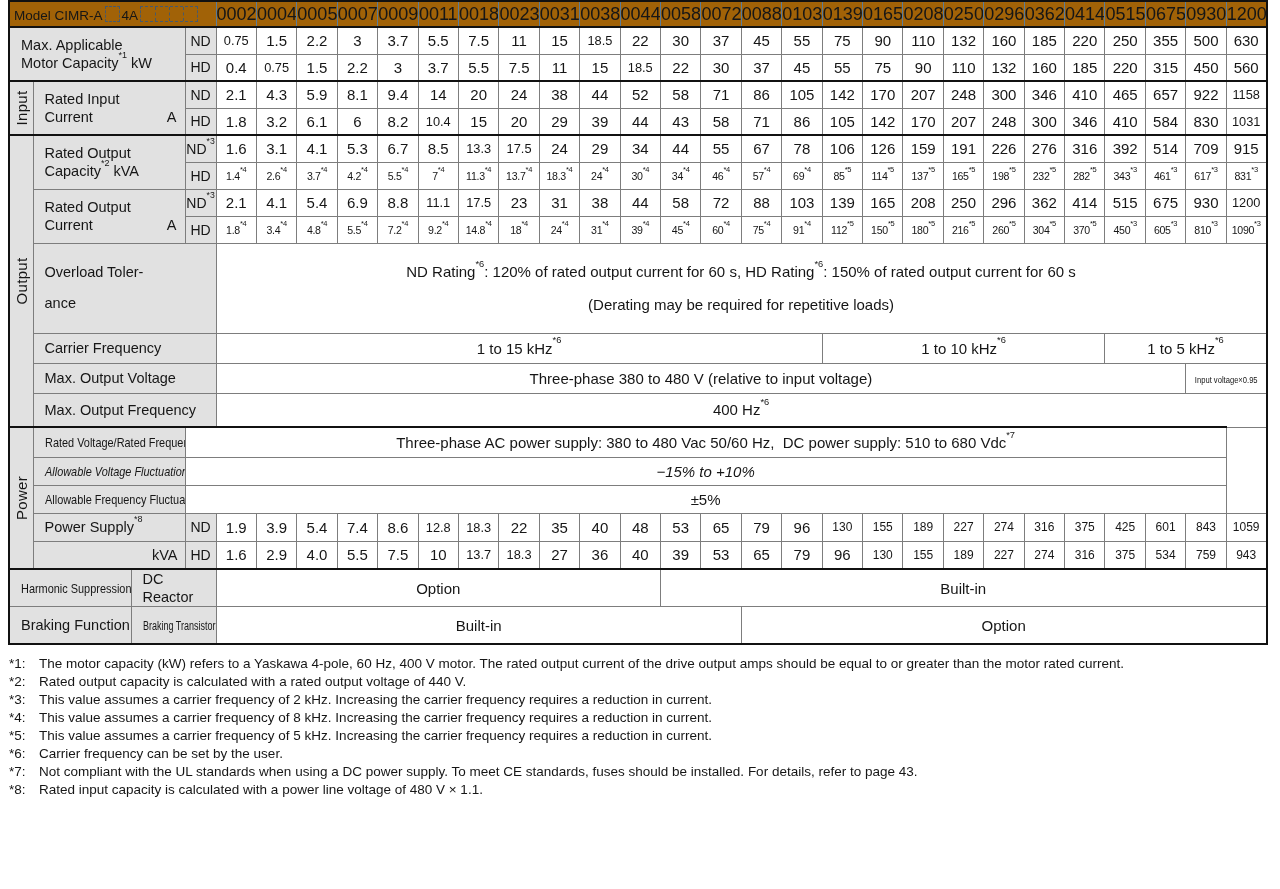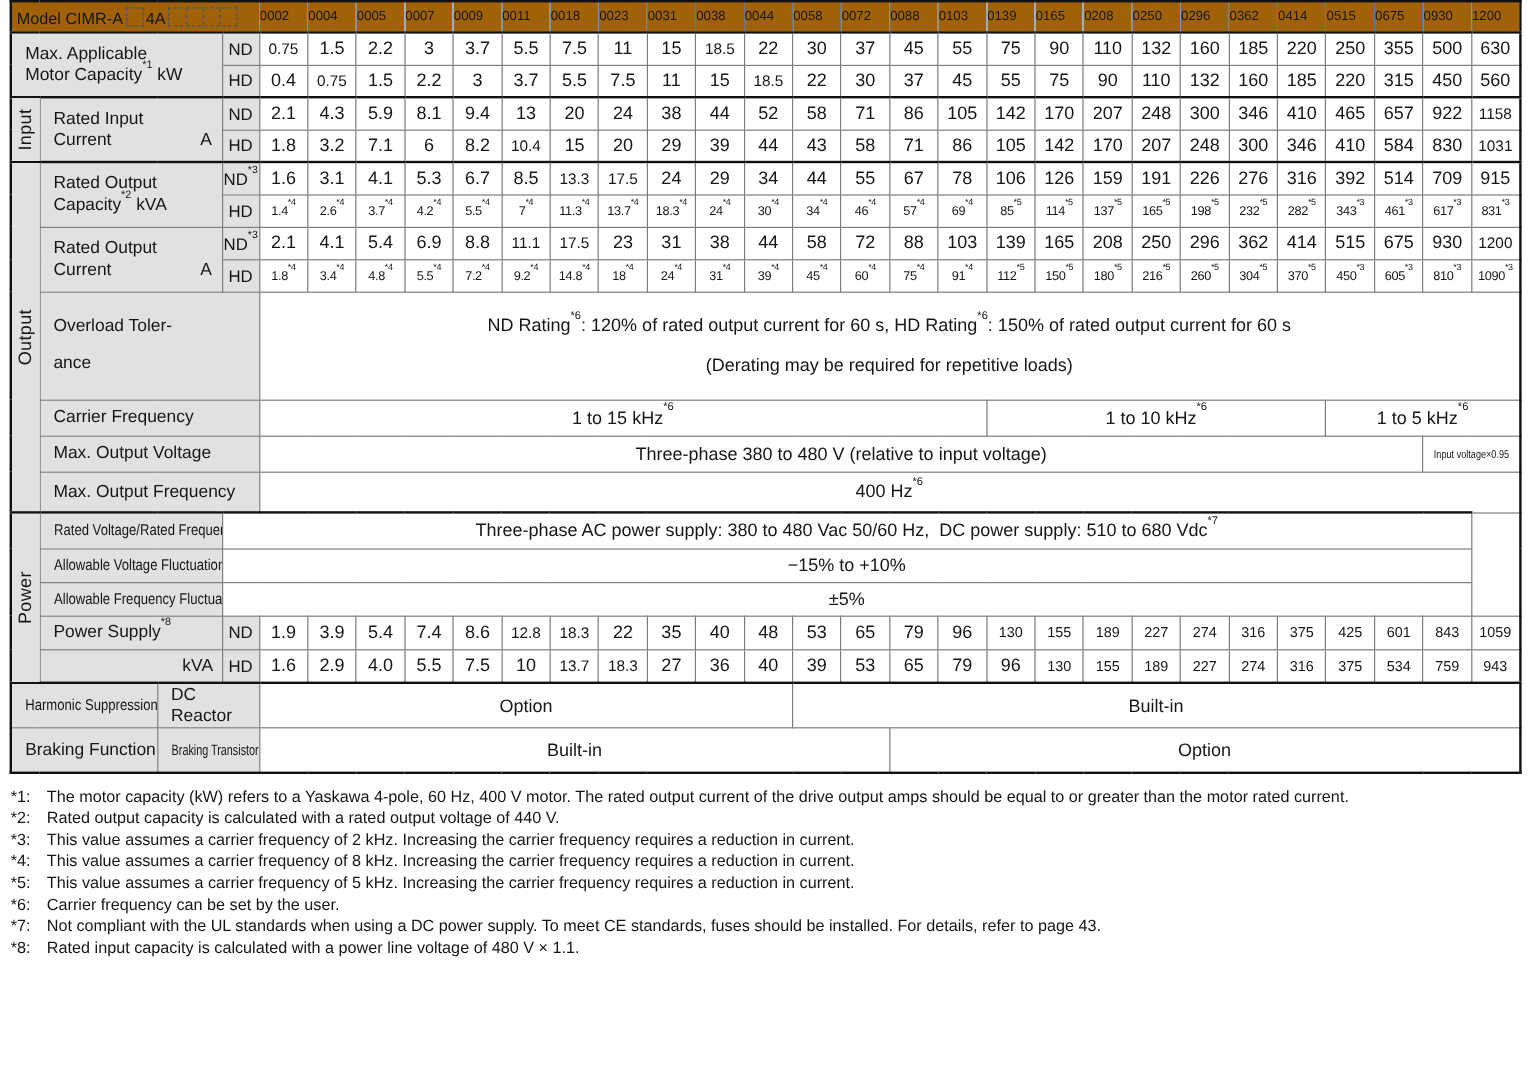--- a/index.html
+++ b/index.html
@@ -8,21 +8,21 @@
   .hdr{display:flex;justify-content:space-between;align-items:flex-end;padding:3px 14px 2px 9px;height:26px;}
   .title{font-size:23px;letter-spacing:.2px;}
   .legend{font-size:13.5px;padding-bottom:1px;}
   table{border-collapse:collapse;table-layout:fixed;width:1258px;margin-left:8px;border:2px solid #111;}
   td{border:1px solid #7d7d7d;padding:0;overflow:hidden;vertical-align:middle;}
   tr.bt td{border-top:2px solid #111;}
   td.dstart{border-left:1.5px solid #333;}
   sup{font-size:62%;line-height:0;position:relative;top:-0.45em;}
   .blue{background:#a16207;border-color:#5b7c99;}
   .mlabel{font-size:13.5px;padding-left:4px;white-space:nowrap;}
-  .mnum{font-size:11px;}
+  .mnum{font-size:18px;text-align:center;}
   .dbox{display:inline-block;width:13px;height:14px;border:1px dashed #47596b;margin:0 2px -2px 2px;}
   .dbox.wide{width:56px;position:relative;}
   .dbox.wide i{position:absolute;top:0;bottom:0;border-left:1px dashed #47596b;}
   .dbox.wide i:nth-child(1){left:14px}.dbox.wide i:nth-child(2){left:28px}.dbox.wide i:nth-child(3){left:42px}
   .lbl{background:#e1e1e1;text-align:left;font-size:14.5px;padding-left:11px;line-height:1.25;}
   .duty{background:#e1e1e1;text-align:center;font-size:14px;}
   .g{background:#e1e1e1;position:relative;}
   .vert{position:absolute;left:50%;top:50%;transform:translate(-50%,-50%) rotate(-90deg);
         white-space:nowrap;font-size:15px;letter-spacing:.3px;}
   .l2{display:flex;justify-content:space-between;padding-right:8px;}
@@ -179,21 +179,21 @@
               <span>Current</span>
               <span>A</span>
             </div>
           </td>
           <td class="duty">ND</td>
           <td class="num dstart">2.1</td>
           <td class="num">4.3</td>
           <td class="num">5.9</td>
           <td class="num">8.1</td>
           <td class="num">9.4</td>
-          <td class="num">13</td>
+          <td class="num">14</td>
           <td class="num">20</td>
           <td class="num">24</td>
           <td class="num">38</td>
           <td class="num">44</td>
           <td class="num">52</td>
           <td class="num">58</td>
           <td class="num">71</td>
           <td class="num">86</td>
           <td class="num">105</td>
           <td class="num">142</td>
@@ -205,21 +205,21 @@
           <td class="num">410</td>
           <td class="num">465</td>
           <td class="num">657</td>
           <td class="num">922</td>
           <td class="num n4">1158</td>
         </tr>
         <tr style="height: 27px;">
           <td class="duty">HD</td>
           <td class="num dstart">1.8</td>
           <td class="num">3.2</td>
-          <td class="num">7.1</td>
+          <td class="num">6.1</td>
           <td class="num">6</td>
           <td class="num">8.2</td>
           <td class="num n4">10.4</td>
           <td class="num">15</td>
           <td class="num">20</td>
           <td class="num">29</td>
           <td class="num">39</td>
           <td class="num">44</td>
           <td class="num">43</td>
           <td class="num">58</td>
@@ -386,21 +386,21 @@
           <td colspan="3" class="lbl">Max. Output Frequency</td>
           <td colspan="26" class="txt dstart">400 Hz<sup>*6</sup></td>
         </tr>
         <tr class="bt" style="height: 30px;">
           <td rowspan="5" class="g">
             <span class="vert">Power</span>
           </td>
           <td colspan="2" class="lbl cond"><span class="cx">Rated Voltage/Rated Frequency</span></td>
           <td colspan="26" class="txt dstart">Three-phase AC power supply: 380 to 480 Vac 50/60 Hz, &nbsp;DC power supply: 510 to 680 Vdc<sup>*7</sup></td>
         </tr>
-        <tr style="height: 28px;">
+        <tr style="height: 28px; font-style: italic;">
           <td colspan="2" class="lbl cond"><span class="cx">Allowable Voltage Fluctuation</span></td>
           <td colspan="26" class="txt dstart">−15% to +10%</td>
         </tr>
         <tr style="height: 28px;">
           <td colspan="2" class="lbl cond"><span class="cx">Allowable Frequency Fluctuation</span></td>
           <td colspan="26" class="txt dstart">±5%</td>
         </tr>
         <tr style="height: 28px; margin-top: 30px;">
           <td colspan="2" class="lbl">Power Supply<sup>*8</sup></td>
           <td class="duty">ND</td>

